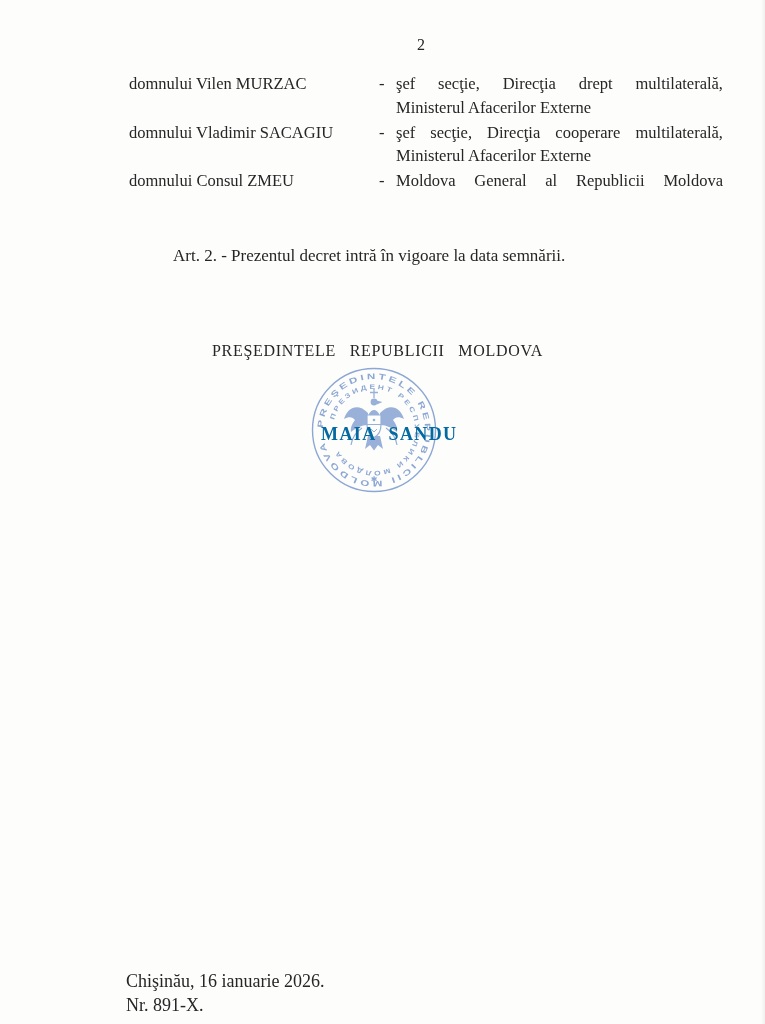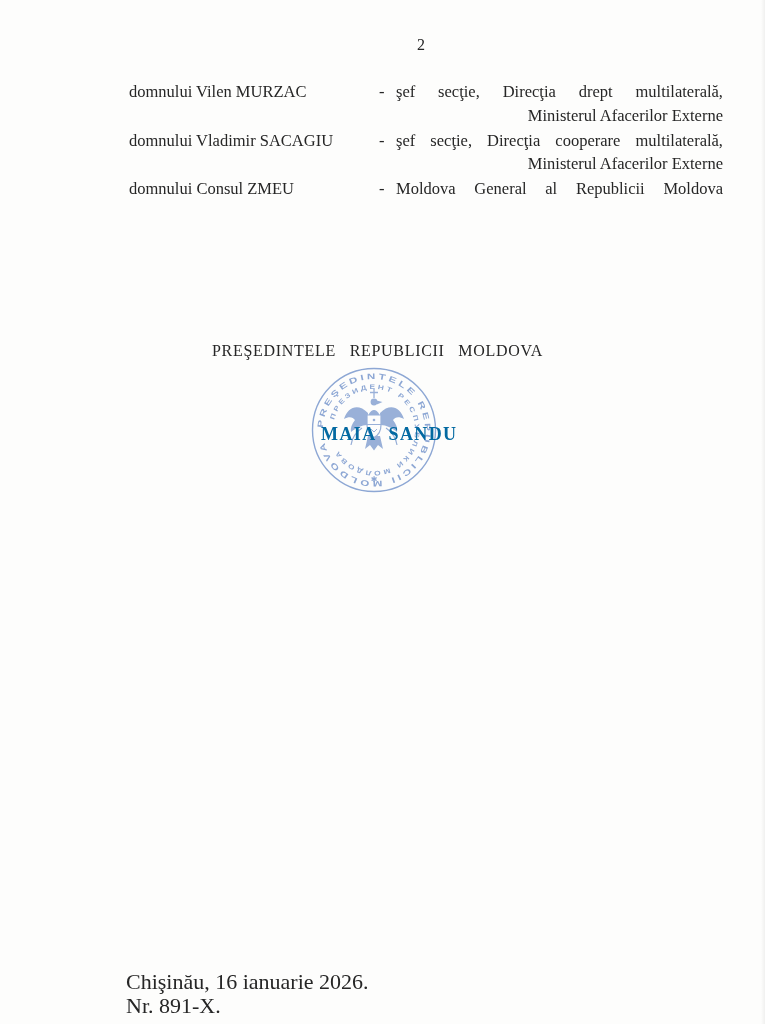--- a/index.html
+++ b/index.html
@@ -25,28 +25,27 @@
     position: absolute;
     top: 36px; left: 417px;
     font-size: 16px;
   }
   .appointments {
     position: absolute;
     top: 72px; left: 129px;
     width: 594px;
     font-size: 16.5px;
     line-height: 23.5px;
-    margin-top: 8px;
   }
   .entry { display: flex; margin-bottom: 1.5px; }
   .entry-name { flex: 0 0 250px; }
   .entry-dash { flex: 0 0 17px; }
   .entry-pos  { flex: 1; min-width: 0; }
   .pos-line1 { text-align: justify; text-align-last: justify; white-space: normal; }
-  .pos-line2 { text-align: right; }
+  .pos-line2 { text-align: left; }
   .article {
     position: absolute;
     top: 246px; left: 173px;
     font-size: 17px;
   }
   .president-title {
     position: absolute;
     top: 342px; left: 212px;
     width: 360px;
     font-size: 16px;
@@ -68,21 +67,21 @@
     letter-spacing: 1.4px;
     word-spacing: 7px;
     color: #0369a1;
     z-index: 2;
     white-space: nowrap;
     font-weight: bold;
   }
   .footer {
     position: absolute;
     top: 970px; left: 126px;
-    font-size: 22px;
+    font-size: 18px;
     line-height: 23.5px;
   }
 </style>
 </head>
 <body>
 
 <div class="page">
 
   <div class="page-number">2</div>
 
@@ -109,20 +108,21 @@
     <div class="entry">
       <div class="entry-name">domnului Consul ZMEU</div>
       <div class="entry-dash">-</div>
       <div class="entry-pos">
         <div class="pos-line1">Moldova General al Republicii Moldova</div>
       </div>
     </div>
 
   </div>
 
+  <div class="article">Art. 2. - Prezentul decret intră în vigoare la data semnării.</div>
 
   <div class="president-title">PREŞEDINTELE REPUBLICII MOLDOVA</div>
 
   <svg class="seal" viewBox="0 0 136 136" xmlns="http://www.w3.org/2000/svg">
     <defs>
       <path id="ringOuter" d="M68,68 m-51,0 a51,51 0 1,1 102,0 a51,51 0 1,1 -102,0"></path>
       <path id="ringInner" d="M68,68 m-41,0 a41,41 0 1,1 82,0 a41,41 0 1,1 -82,0"></path>
     </defs>
 
     <circle cx="68" cy="68" r="61.5" fill="none" stroke="#84a0d1" stroke-width="1.4"></circle>

